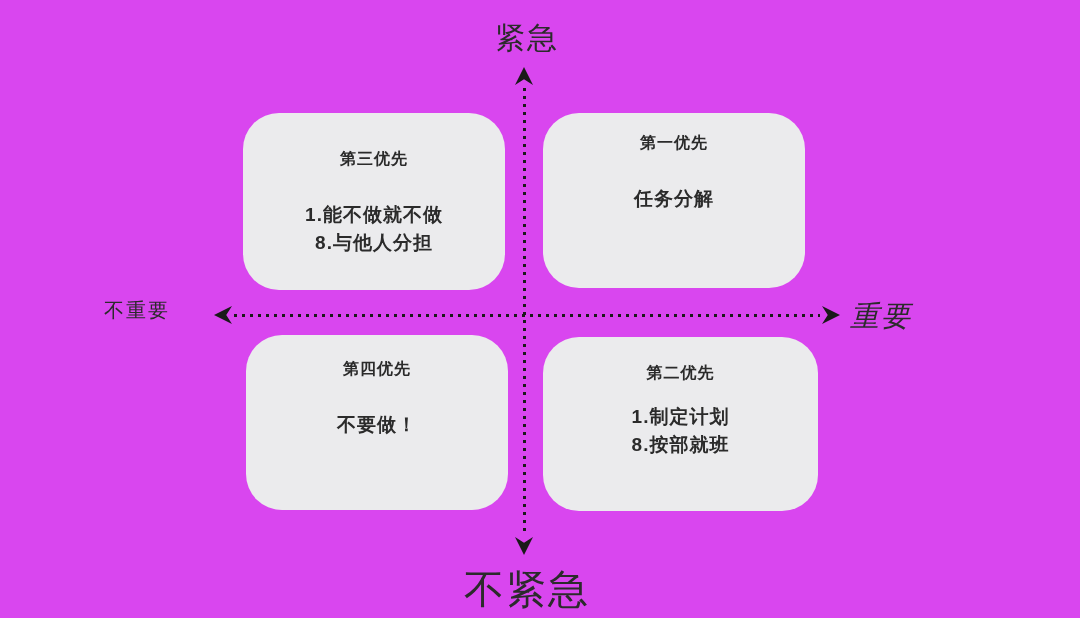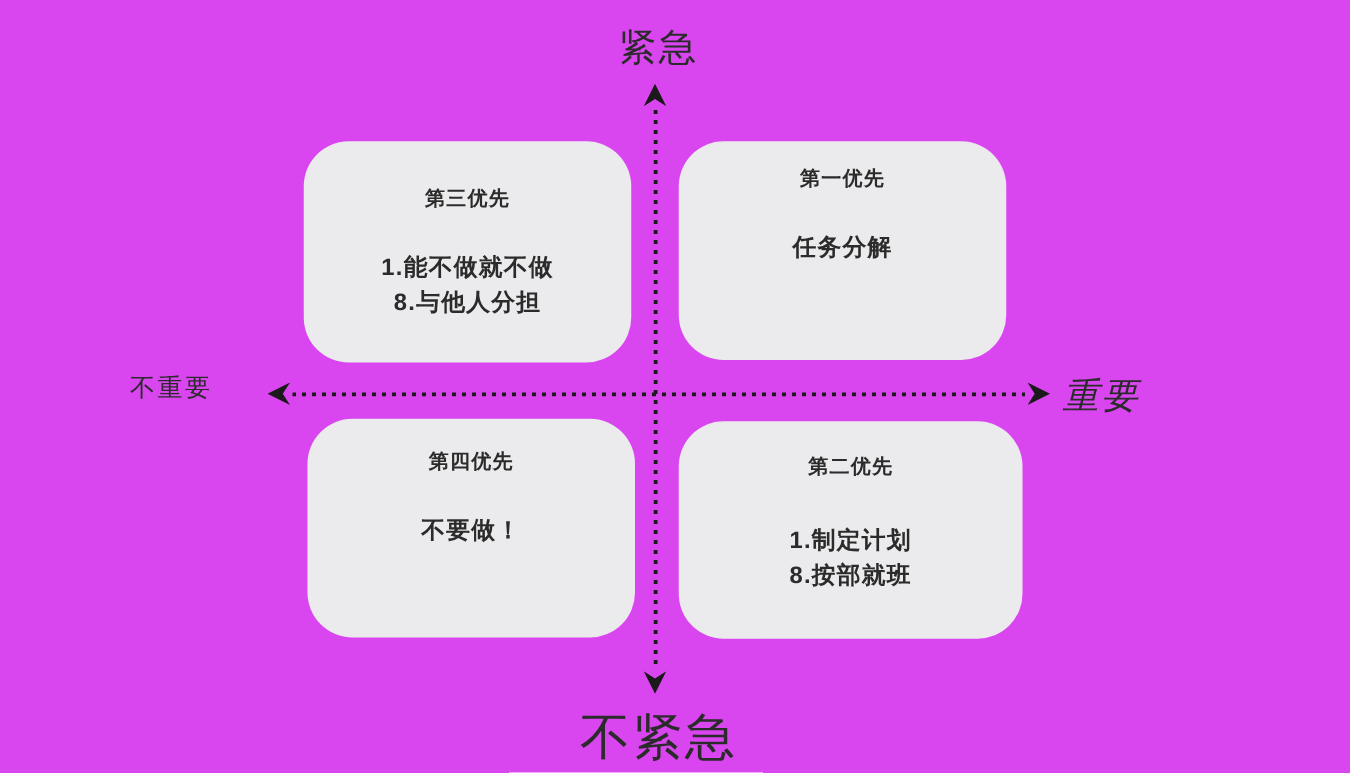--- a/index.html
+++ b/index.html
@@ -60,21 +60,21 @@
     color: #2b2b2b;
     box-sizing: border-box;
   }
   .quadrant.q-tl { left: 243px; top: 113px; width: 262px; height: 177px; padding-top: 36px; }
   .quadrant.q-tr { left: 543px; top: 113px; width: 262px; height: 175px; padding-top: 20px; }
   .quadrant.q-bl { left: 246px; top: 335px; width: 262px; height: 175px; padding-top: 24px; }
   .quadrant.q-br { left: 543px; top: 337px; width: 275px; height: 174px; padding-top: 26px; }
 
   .q-title { font-size: 16px; letter-spacing: 1px; }
   .q-items { margin-top: 31px; }
-  .quadrant.q-br .q-items { margin-top: 35px; }
+  .quadrant.q-br .q-items { margin-top: 19px; }
   .q-item { font-size: 19px; line-height: 28px; letter-spacing: 1px; }
 </style>
 </head>
 <body>
 
 <div class="canvas">
 
   <div class="axis-label top">紧急</div>
   <div class="axis-label bottom">不紧急</div>
   <div class="axis-label left">不重要</div>

